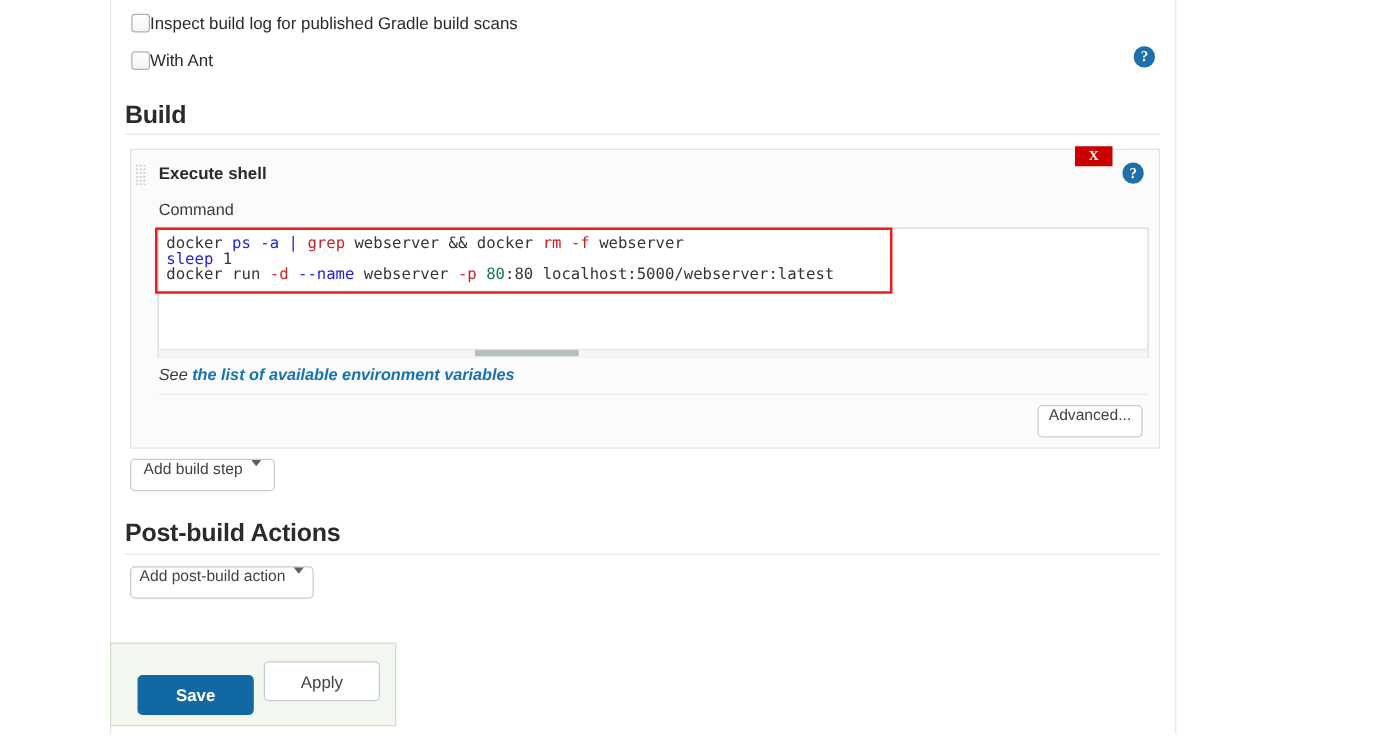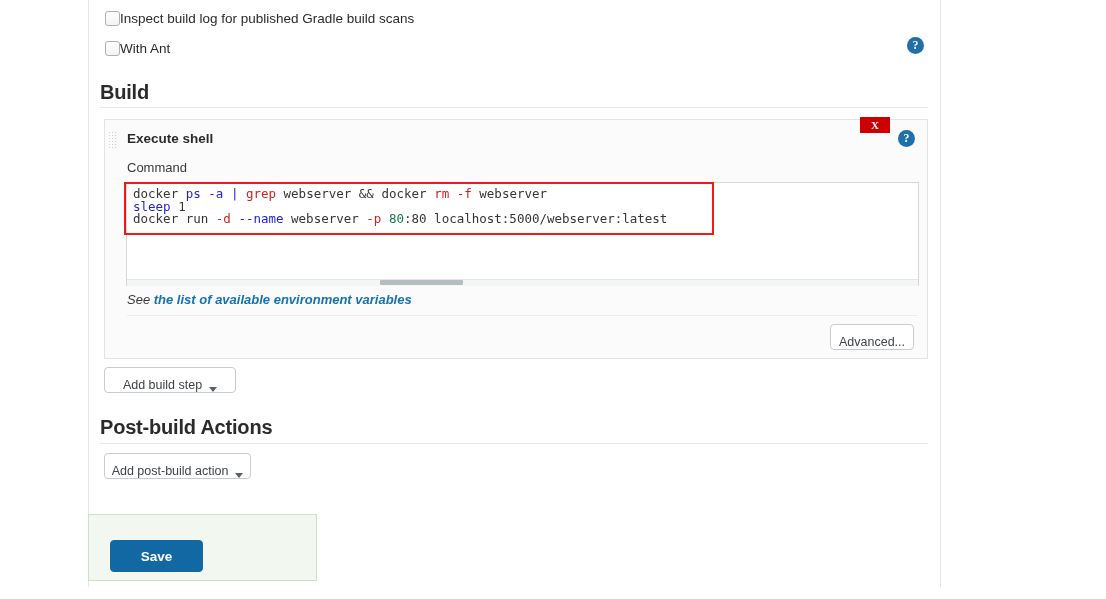--- a/index.html
+++ b/index.html
@@ -237,34 +237,34 @@
     position: absolute;
     background: #ffffff;
     border: 1px solid #c7ccd1;
     border-radius: 4px;
     font-family: "Liberation Sans", sans-serif;
     font-size: 12.5px;
     color: #3f4448;
     cursor: pointer;
     box-sizing: border-box;
     display: flex;
-    align-items: flex-end;
+    align-items: flex-start;
     justify-content: center;
     gap: 7px;
     white-space: nowrap;
   }
   .caret {
     width: 0; height: 0;
     border-left: 4px solid transparent;
     border-right: 4px solid transparent;
     border-top: 5px solid #5a6066;
   }
 
   #btn-advanced { left: 830px; top: 324px; width: 84px; height: 26px; }
-  #btn-add-build-step { left: 104px; top: 367px; width: 132px; height: 26px; }
+  #btn-add-build-step { left: 104px; top: 367px; width: 116px; height: 26px; }
   #btn-add-post-build { left: 104px; top: 453px; width: 147px; height: 26px; }
 
   
   #save-bar {
     position: absolute;
     left: 88px;
     top: 514px;
     width: 229px;
     height: 67px;
     background: #f2f7f0;
@@ -377,15 +377,16 @@
   <div class="section-head" style="left:100px; top:416px;">Post-build Actions</div>
   <div class="section-rule" style="left:100px; top:443px; width:828px;"></div>
 
   <div class="btn" id="btn-add-post-build">
     <span>Add post-build action</span>
     <span class="caret"></span>
   </div>
 
   <div id="save-bar"></div>
   <div id="btn-save">Save</div>
+  <div id="btn-apply">Apply</div>
 
 
 </div>
 
 </body></html>

